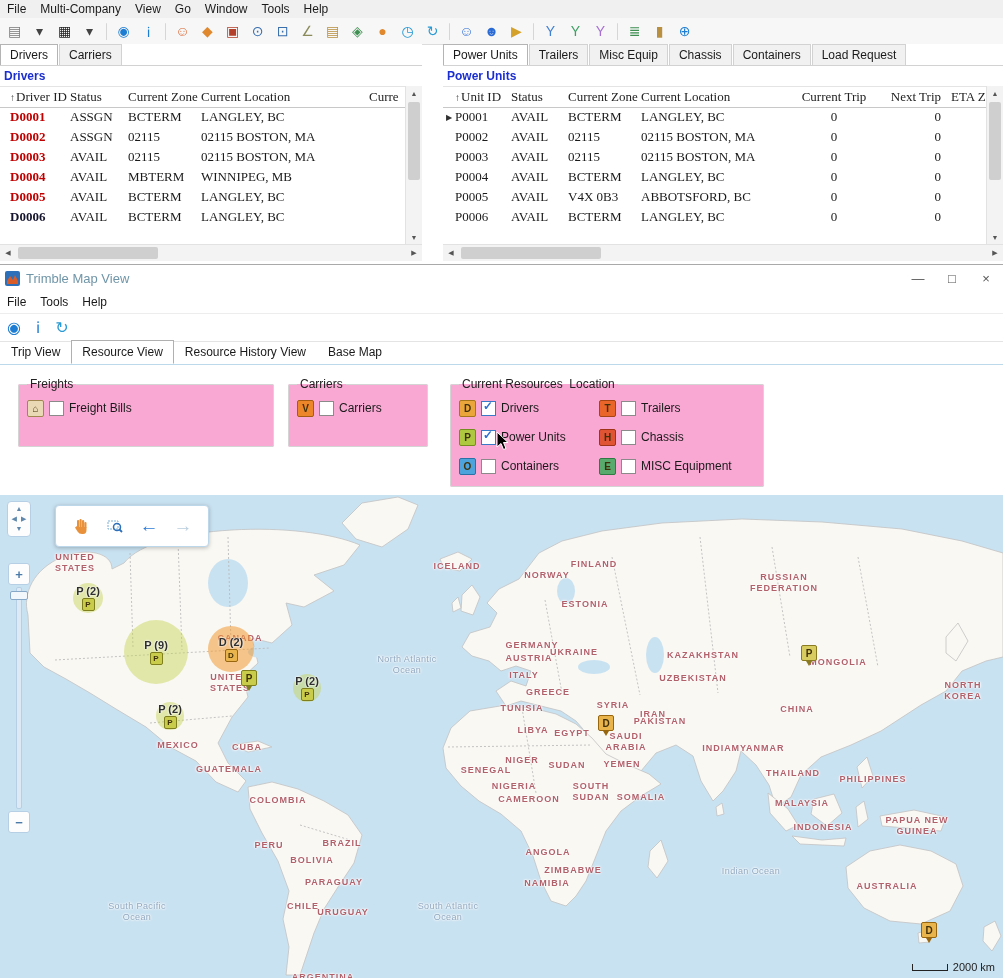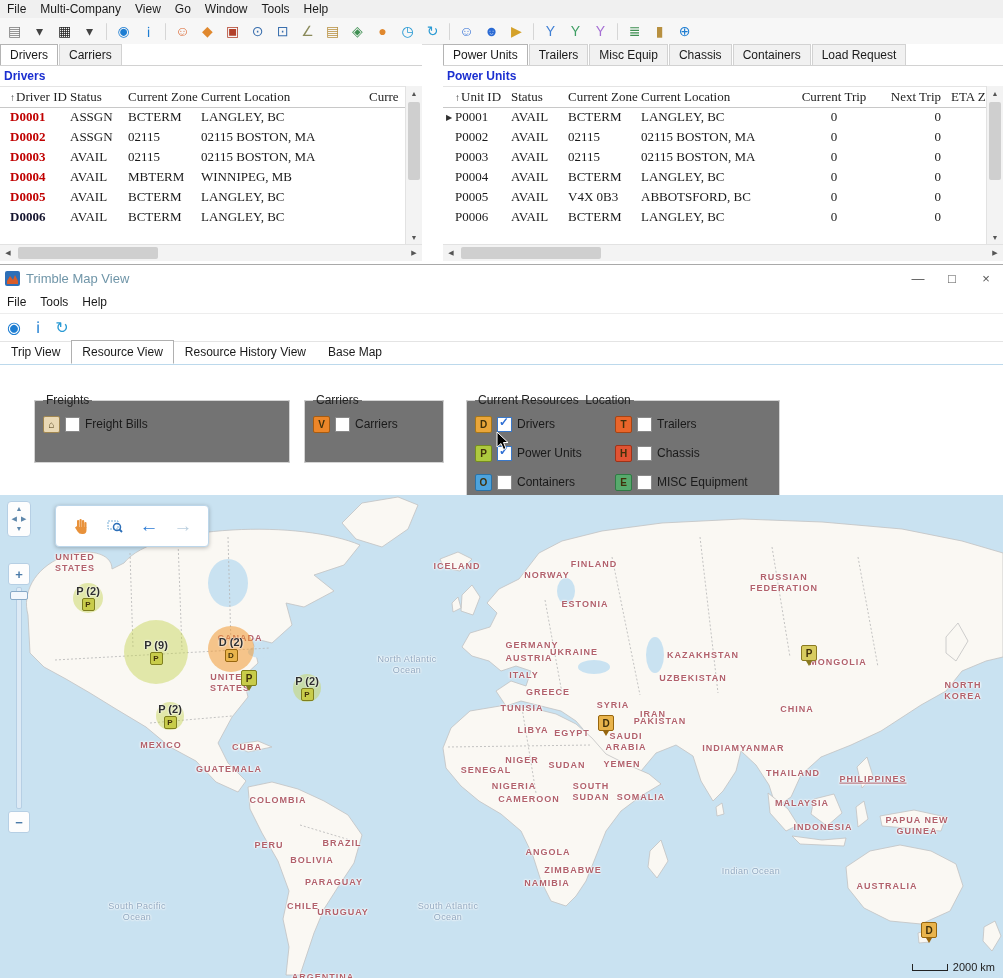--- a/index.html
+++ b/index.html
@@ -69,21 +69,21 @@
   .mw-menubar{position:absolute;left:0;top:26px;width:100%;height:22px;display:flex;align-items:center;
               font-size:12px;border-bottom:1px solid #ededed;}
   .mw-toolbar{position:absolute;left:0;top:48px;width:100%;height:28px;display:flex;align-items:center;
               border-bottom:1px solid #e4e4e4;padding-left:2px;}
   .mw-tbicon{width:24px;height:24px;display:flex;align-items:center;justify-content:center;font-size:16px;}
   .mw-tabs{position:absolute;left:0;top:76px;width:100%;height:23px;display:flex;align-items:flex-end;
            border-bottom:1px solid #bcd9ec;}
   .mw-tab{padding:0 10px;height:22px;display:flex;align-items:center;font-size:12px;border:1px solid transparent;}
   .mw-tab.active{border:1px solid #b0b0b0;border-bottom:1px solid #fff;background:#fff;}
 
-  fieldset{position:absolute;border:1px solid #d4d4d4;border-radius:2px;margin:16px;padding:6px 8px 4px 8px;background:#737373;}
+  fieldset{position:absolute;border:1px solid #d4d4d4;border-radius:2px;margin:0;padding:6px 8px 4px 8px;background:#f9a8d4;}
   legend{font-size:12px;color:#222;padding:0 3px;white-space:pre;}
   .res-item{display:flex;align-items:center;gap:5px;height:22px;font-size:12px;}
   .badge{width:15px;height:15px;border:1px solid;border-radius:2px;display:flex;align-items:center;
          justify-content:center;font-size:10px;font-weight:bold;color:#40300a;flex:0 0 auto;}
   .cb{width:13px;height:13px;border:1px solid #8a8a8a;background:#fff;position:relative;flex:0 0 auto;}
   .cb.checked{border-color:#3a78c8;}
   .cb.checked::after{content:"✓";position:absolute;left:1px;top:-3px;color:#2f6fd4;font-size:12px;font-weight:bold;}
   .res-grid{display:grid;grid-template-columns:140px 1fr;row-gap:7px;}
 
   
@@ -526,39 +526,39 @@
         <span class="map-label" style="left: 572px; top: 238px;">EGYPT</span>
         <span class="map-label" style="left: 626px; top: 247px;">SAUDI
 ARABIA</span>
         <span class="map-label" style="left: 717px; top: 253px;">INDIA</span>
         <span class="map-label" style="left: 758px; top: 253px;">MYANMAR</span>
         <span class="map-label" style="left: 522px; top: 265px;">NIGER</span>
         <span class="map-label" style="left: 567px; top: 270px;">SUDAN</span>
         <span class="map-label" style="left: 622px; top: 269px;">YEMEN</span>
         <span class="map-label" style="left: 456px; top: 275px; margin-left: 30px;">SENEGAL</span>
         <span class="map-label" style="left: 793px; top: 278px;">THAILAND</span>
-        <span class="map-label" style="left: 873px; top: 284px; text-decoration: underline;">PHILIPPINES</span>
+        <span class="map-label" style="left: 873px; top: 284px;">PHILIPPINES</span>
         <span class="map-label" style="left: 514px; top: 291px;">NIGERIA</span>
         <span class="map-label" style="left: 591px; top: 297px;">SOUTH
 SUDAN</span>
         <span class="map-label" style="left: 529px; top: 304px;">CAMEROON</span>
         <span class="map-label" style="left: 641px; top: 302px;">SOMALIA</span>
         <span class="map-label" style="left: 802px; top: 308px;">MALAYSIA</span>
         <span class="map-label" style="left: 823px; top: 332px;">INDONESIA</span>
         <span class="map-label" style="left: 917px; top: 331px;">PAPUA NEW
 GUINEA</span>
         <span class="map-label" style="left: 548px; top: 357px;">ANGOLA</span>
         <span class="map-label" style="left: 573px; top: 375px;">ZIMBABWE</span>
         <span class="map-label" style="left: 547px; top: 388px;">NAMIBIA</span>
         <span class="map-label" style="left: 887px; top: 391px;">AUSTRALIA</span>
         <span class="map-label ocean" style="left: 751px; top: 376px;">Indian Ocean</span>
         <span class="map-label" style="left: 240px; top: 143px;">CANADA</span>
         <span class="map-label" style="left: 230px; top: 188px;">UNITED
 STATES</span>
-        <span class="map-label" style="left: 161px; top: 250px;">MEXICO</span>
+        <span class="map-label" style="left: 178px; top: 250px;">MEXICO</span>
         <span class="map-label" style="left: 247px; top: 252px;">CUBA</span>
         <span class="map-label" style="left: 229px; top: 274px;">GUATEMALA</span>
         <span class="map-label" style="left: 278px; top: 305px;">COLOMBIA</span>
         <span class="map-label" style="left: 269px; top: 350px;">PERU</span>
         <span class="map-label" style="left: 342px; top: 348px;">BRAZIL</span>
         <span class="map-label" style="left: 312px; top: 365px;">BOLIVIA</span>
         <span class="map-label" style="left: 334px; top: 387px;">PARAGUAY</span>
         <span class="map-label" style="left: 303px; top: 411px;">CHILE</span>
         <span class="map-label" style="left: 343px; top: 417px;">URUGUAY</span>
         <span class="map-label" style="left: 323px; top: 434px; margin-top: 48px;">ARGENTINA</span>

